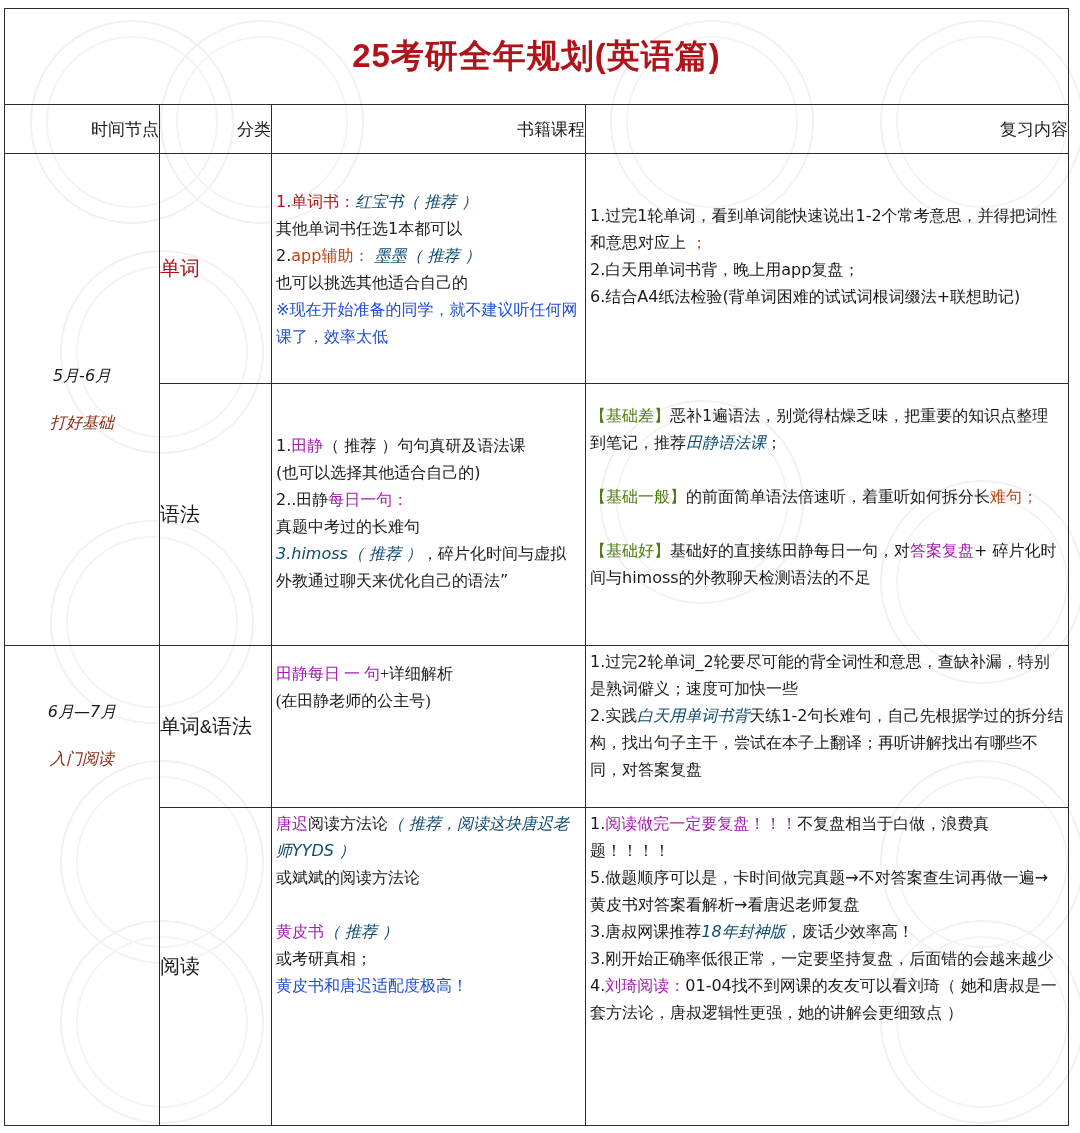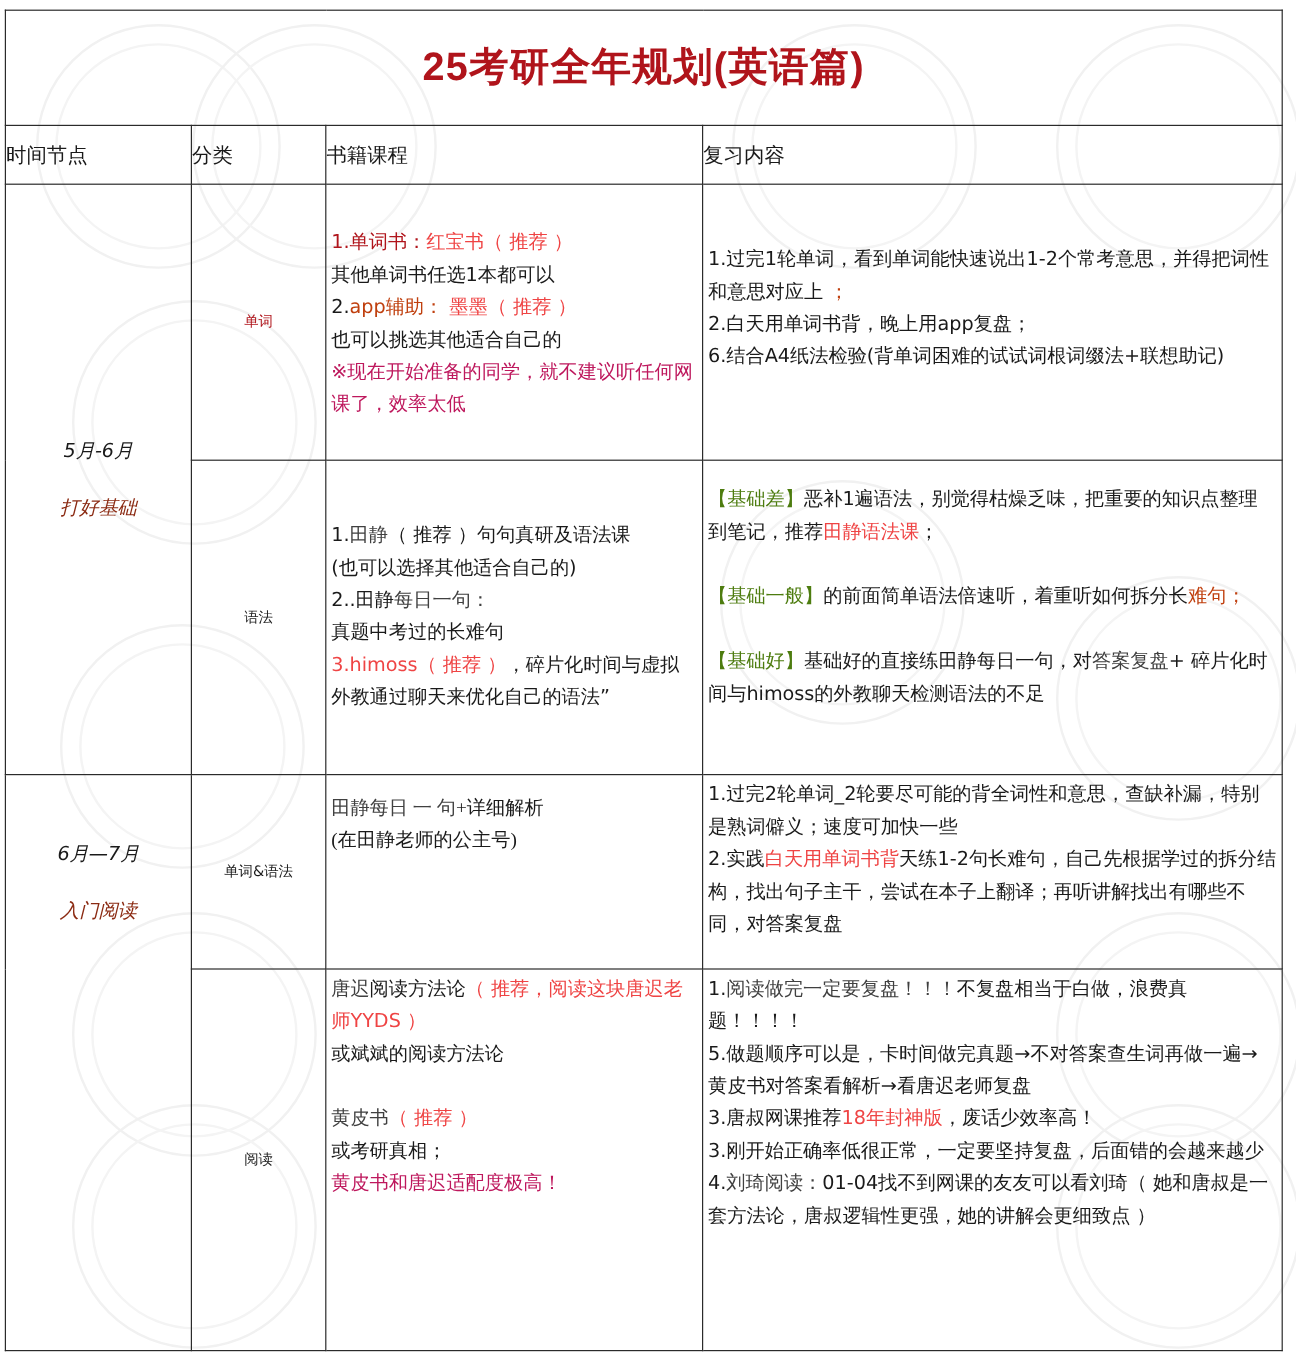--- a/index.html
+++ b/index.html
@@ -6,34 +6,34 @@
   body { width: 1080px; height: 1133px; position: relative; overflow: hidden;
          font-family: "DejaVu Sans", "Liberation Sans", sans-serif; color: #1a1a1a; }
   .watermark { position: absolute; width: 200px; height: 200px; border-radius: 50%;
                border: 2px solid #f1f1f1; pointer-events: none; }
   .watermark::after { content: ""; position: absolute; inset: 14px; border-radius: 50%; border: 2px solid #f4f4f4; }
   table.plan { position: absolute; left: 4px; top: 8px; width: 1064px; border-collapse: collapse;
                table-layout: fixed; background: transparent; }
   table.plan td, table.plan th { border: 1.5px solid #2b2b2b; vertical-align: middle; padding: 0; }
   .title-cell { height: 95px; text-align: center; }
   .title { font-family: "Liberation Sans", sans-serif; font-weight: bold; font-size: 33px; color: #b0141b; letter-spacing: 1px; }
-  .hdr { height: 48px; text-align: left; font-size: 17px; font-weight: normal; }
+  .hdr { height: 48px; text-align: right; font-size: 17px; font-weight: normal; }
   .time-cell { text-align: center; font-size: 16px; font-style: italic; }
   .time-cell .range { display: block; margin-bottom: 26px; }
   .time-cell .phase { display: block; color: #8b2a12; }
-  .cat-cell { text-align: center; font-size: 12px; }
+  .cat-cell { font-size: 20px; font-family: Liberation Mono, monospace; }
   .cat-red { color: #b0141b; }
   .content-cell { vertical-align: top !important; font-size: 16px; line-height: 27px; padding: 0 4px !important; }
   .line { display: block; white-space: normal; }
   .gap { display: block; height: 27px; }
-  .red { color: #404040; text-align: right; }
+  .red { color: #a21caf; text-align: right; }
   .dred { color: #b0141b; }
   .orange { color: #c0400f; }
-  .blue { color: #ef4444; }
-  .purple { color: #be185d; }
+  .blue { color: #0c4a6e; font-style: italic; }
+  .purple { color: #1d4ed8; }
   .green { color: #4d7c0f; }
   .top-pad-34 { padding-top: 34px !important; }
   .top-pad-18 { padding-top: 18px !important; }
   .top-pad-2 { padding-top: 2px !important; }
 </style>
 </head>
 <body>
 
 <div class="watermark" style="left:30px;top:20px;"></div>
 <div class="watermark" style="left:160px;top:20px;"></div>

